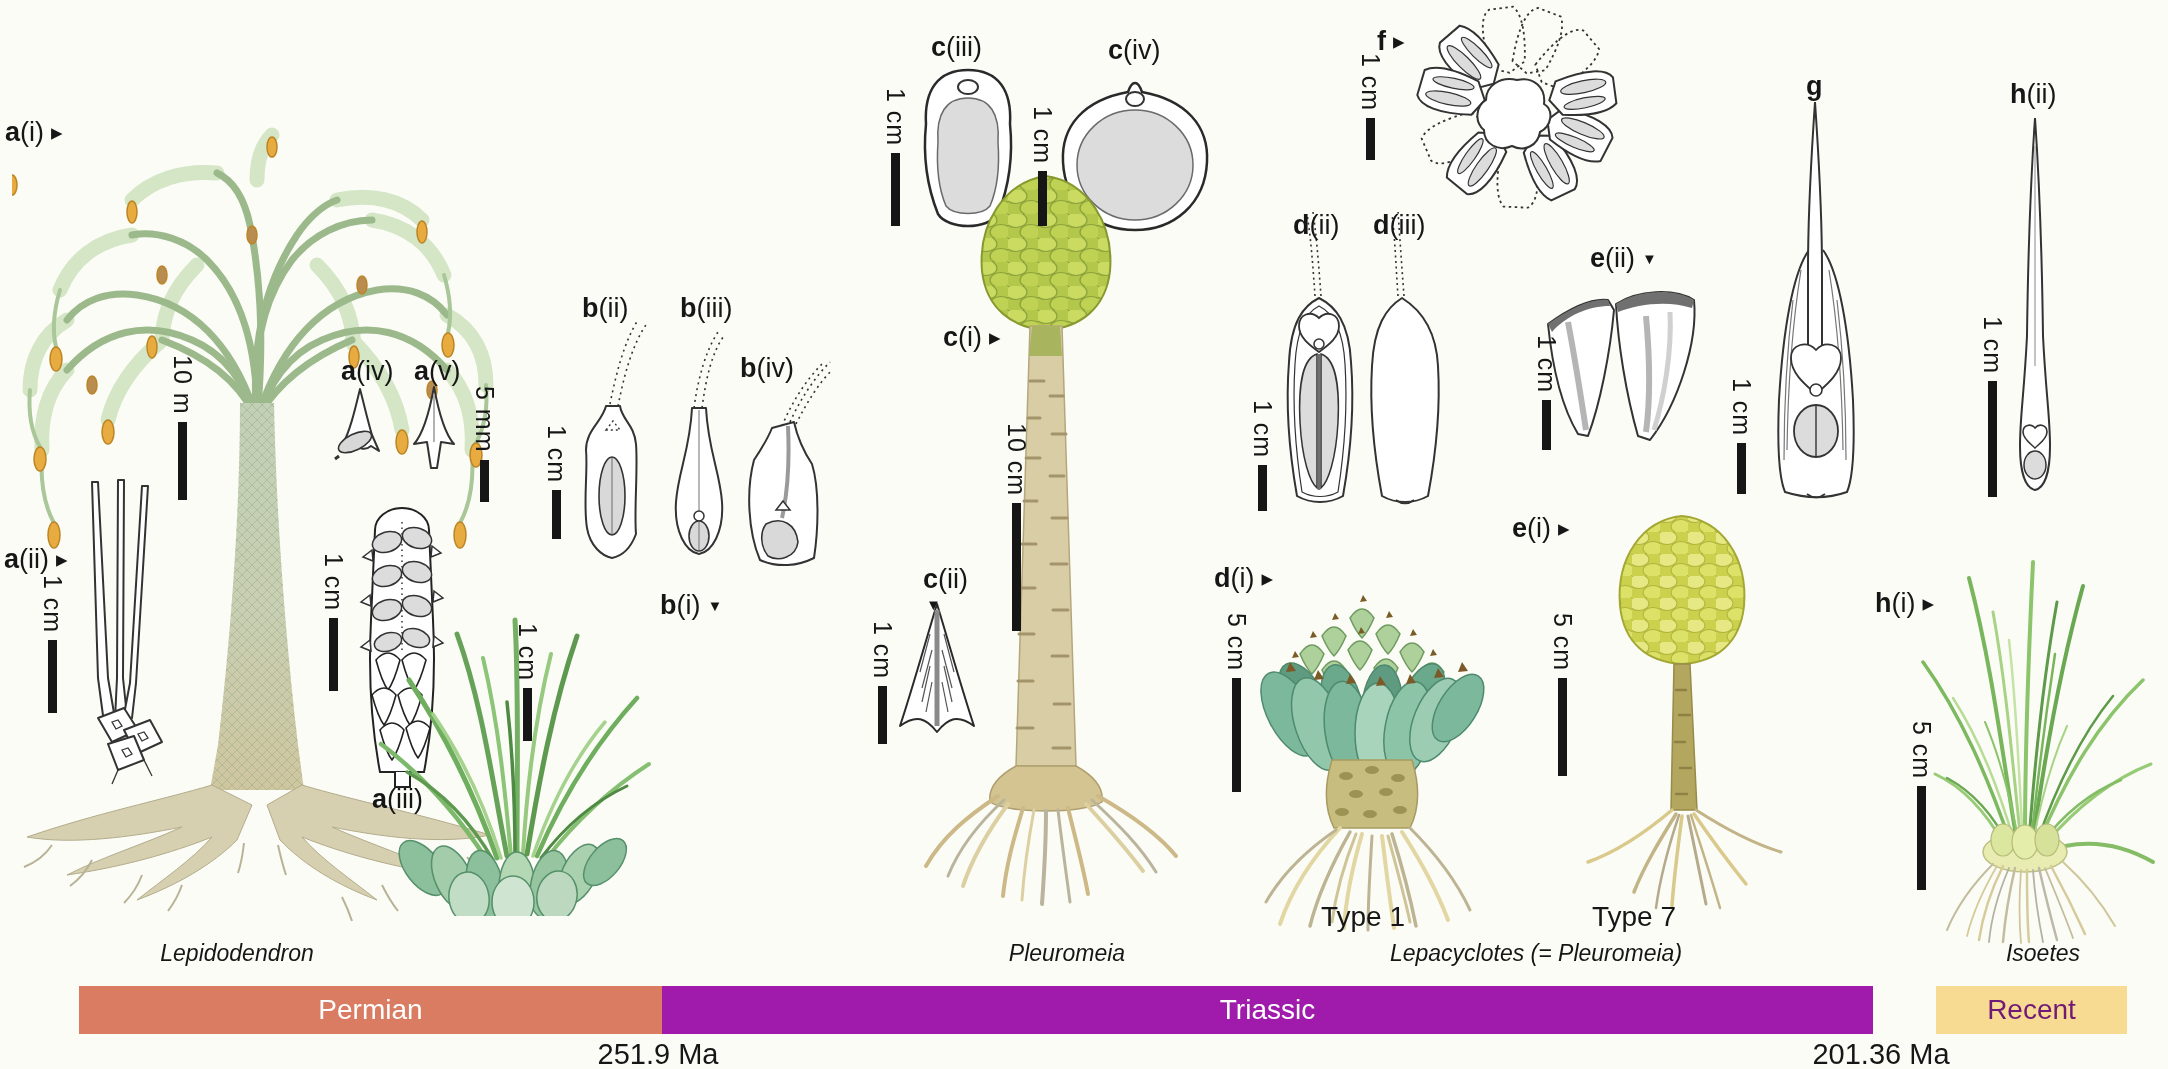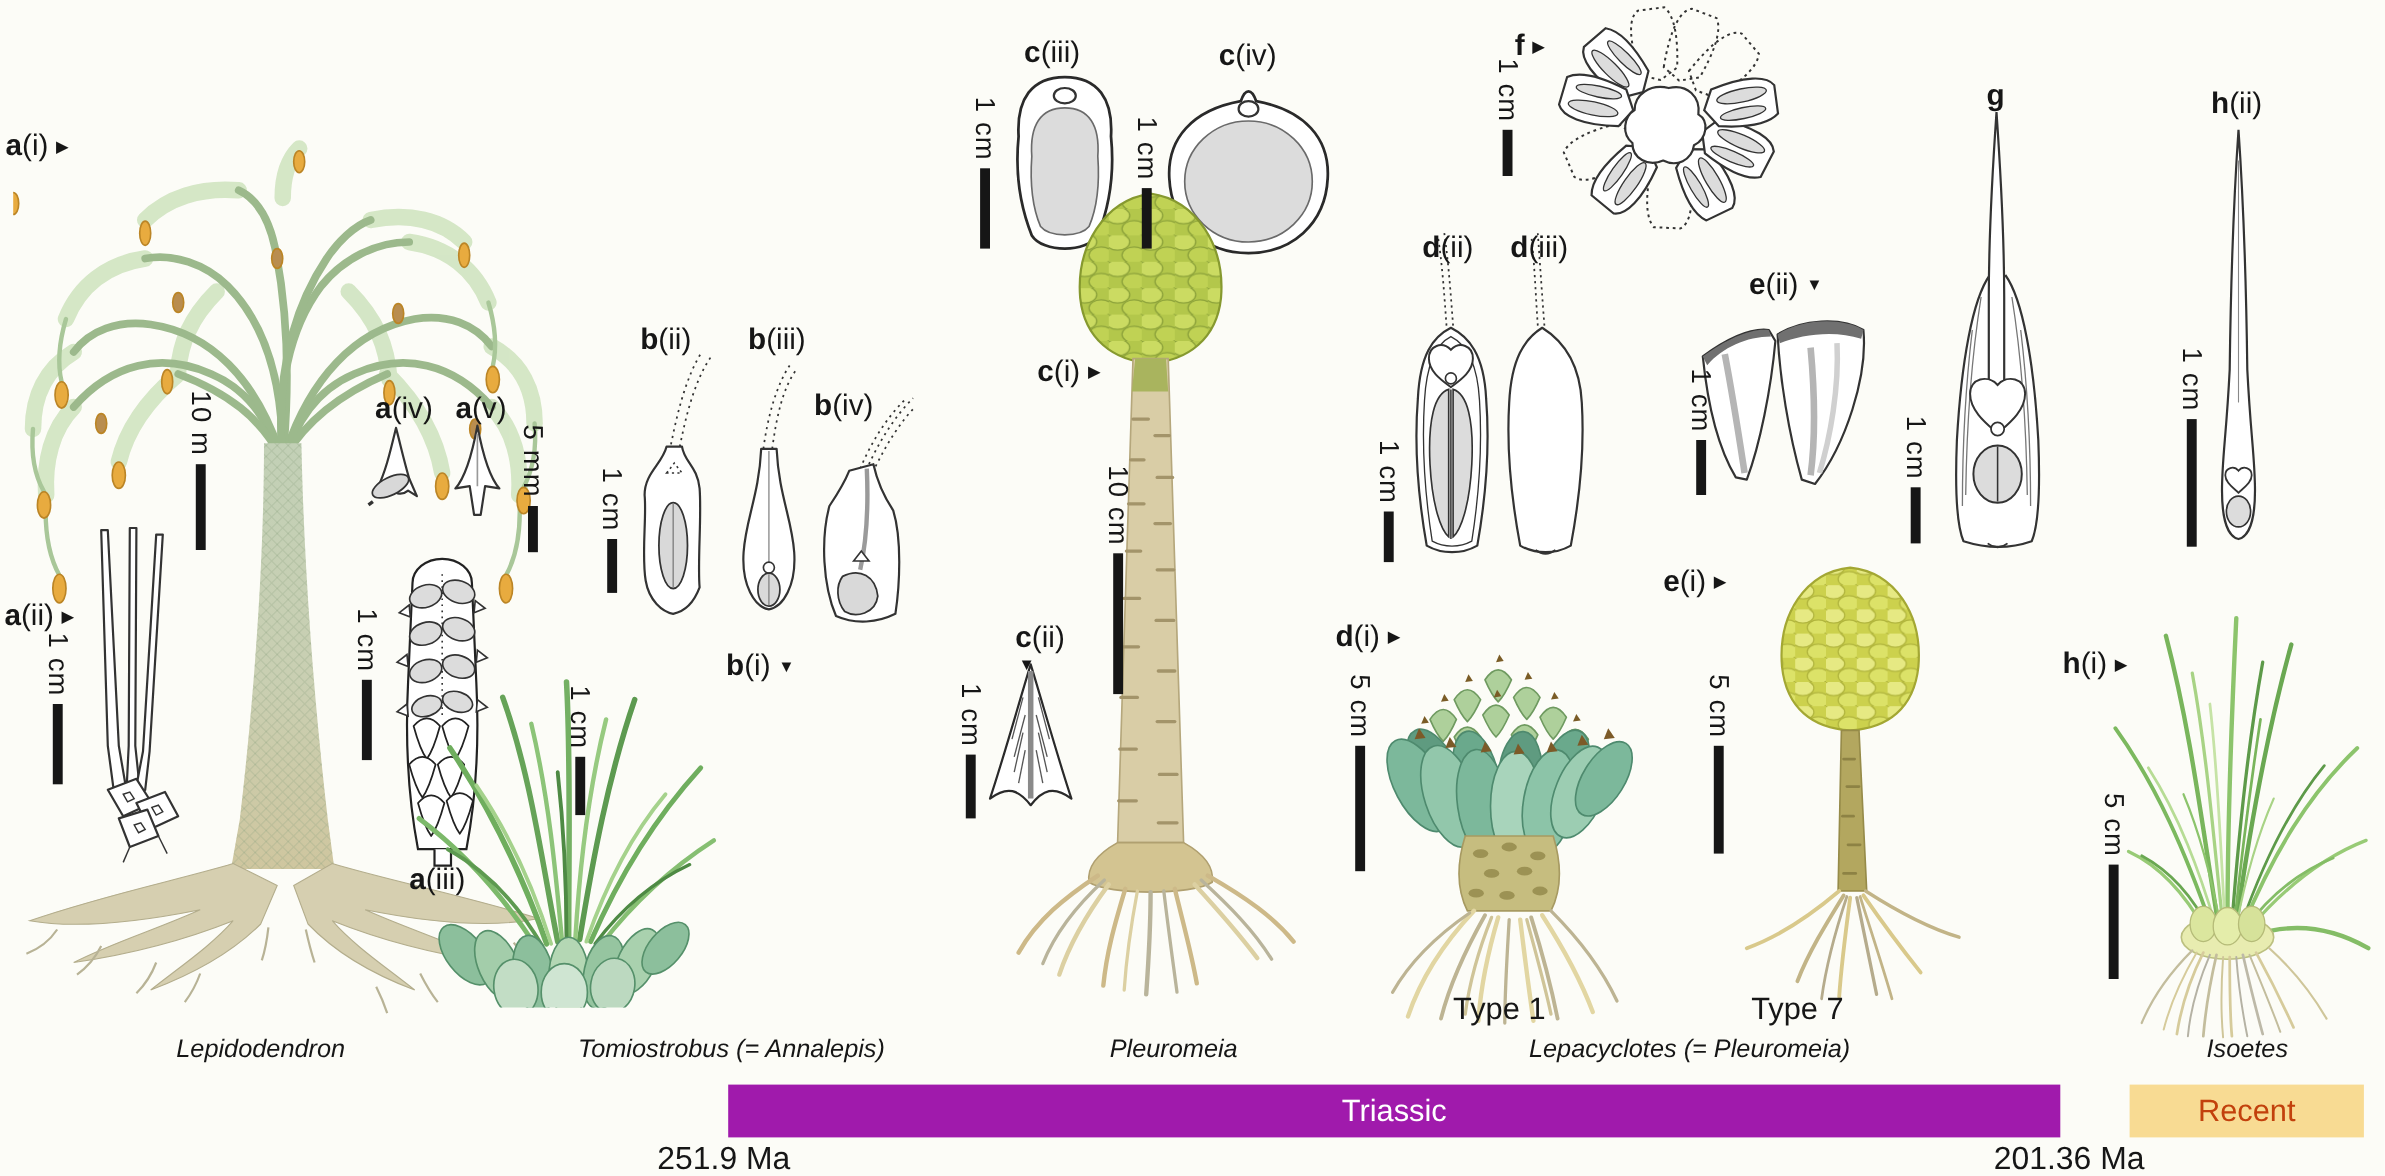--- a/index.html
+++ b/index.html
@@ -11,21 +11,21 @@
   .pl .arr{font-size:15px;margin-left:7px;vertical-align:3px;}
   .pl .arr-below{display:block;font-size:15px;margin-top:4px;margin-left:3px;}
   .sb{position:absolute;display:flex;flex-direction:column;align-items:center;width:30px;}
   .sb .t{writing-mode:vertical-rl;font-size:25px;line-height:1;letter-spacing:1px;}
   .sb .bar{width:9px;background:#161616;margin-top:7px;}
   .taxon{position:absolute;font-style:italic;font-size:23px;transform:translateX(-50%);white-space:nowrap;}
   .typelab{position:absolute;font-size:28px;transform:translateX(-50%);white-space:nowrap;}
   .tl-seg{position:absolute;top:986px;height:48px;display:flex;align-items:center;justify-content:center;font-size:28px;}
   .tl-permian{left:79px;width:583px;background:#d97c62;color:#ffffff;}
   .tl-triassic{left:662px;width:1211px;background:#a01aac;color:#ffffff;}
-  .tl-recent{left:1936px;width:213px;background:#f8db93;color:#c2410c;}
+  .tl-recent{left:1936px;width:191px;background:#f8db93;color:#701a75;}
   .tl-age{position:absolute;top:1038px;font-size:29px;transform:translateX(-50%);white-space:nowrap;}
 </style>
 </head>
 <body>
 
 <div class="fig">
 
   <svg class="ill" style="left:12px;top:85px" width="500" height="845" viewBox="0 0 500 845">
     <defs>
       <pattern id="xh" width="10" height="10" patternUnits="userSpaceOnUse">
@@ -664,27 +664,29 @@
   <div class="sb" style="left:1977px;top:316px">
       <div class="t">1 cm</div>
       <div class="bar" style="height:116px"></div>
     </div>
   <div class="sb" style="left:1906px;top:721px">
       <div class="t">5 cm</div>
       <div class="bar" style="height:104px"></div>
     </div>
 
   <div class="taxon" style="left:237px;top:940px">Lepidodendron</div>
-  <div class="taxon" style="left:665px;top:940px">Tomiostrobus (= Annalepis)</div>
   <div class="taxon" style="left:1067px;top:940px">Pleuromeia</div>
   <div class="taxon" style="left:1536px;top:940px">Lepacyclotes (= Pleuromeia)</div>
   <div class="taxon" style="left:2043px;top:940px">Isoetes</div>
   <div class="typelab" style="left:1363px;top:901px">Type 1</div>
   <div class="typelab" style="left:1634px;top:901px">Type 7</div>
 
+  <div class="tl-seg tl-permian">
+      <span>Permian</span>
+    </div>
   <div class="tl-seg tl-triassic">
       <span>Triassic</span>
     </div>
   <div class="tl-seg tl-recent">
       <span>Recent</span>
     </div>
   <div class="tl-age" style="left:658px">251.9 Ma</div>
   <div class="tl-age" style="left:1881px">201.36 Ma</div>
 
 </div>

